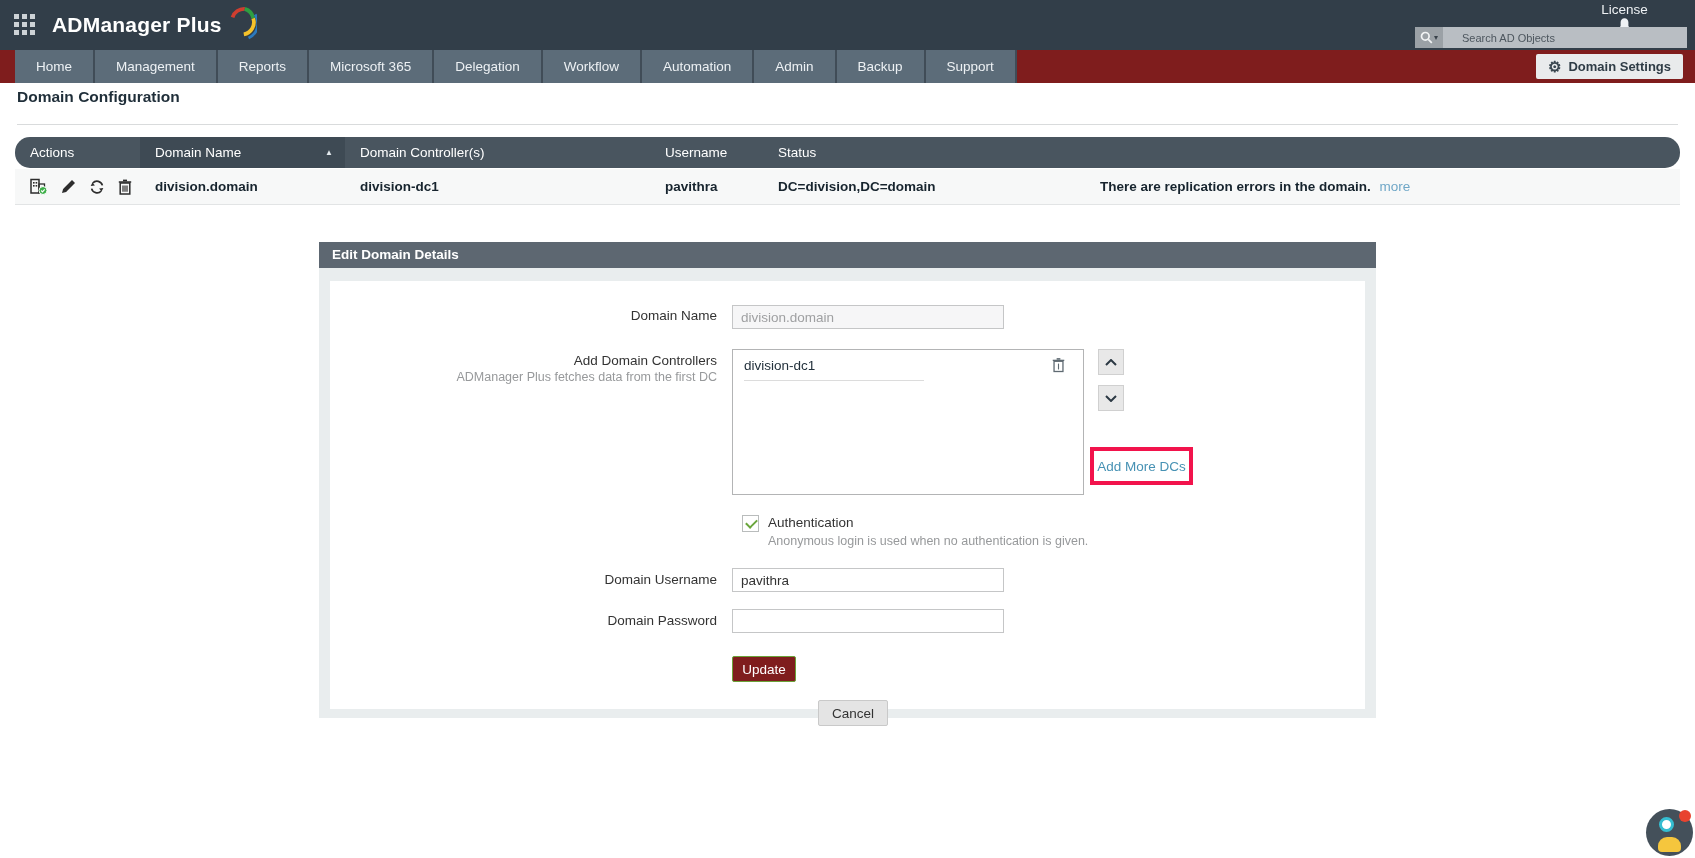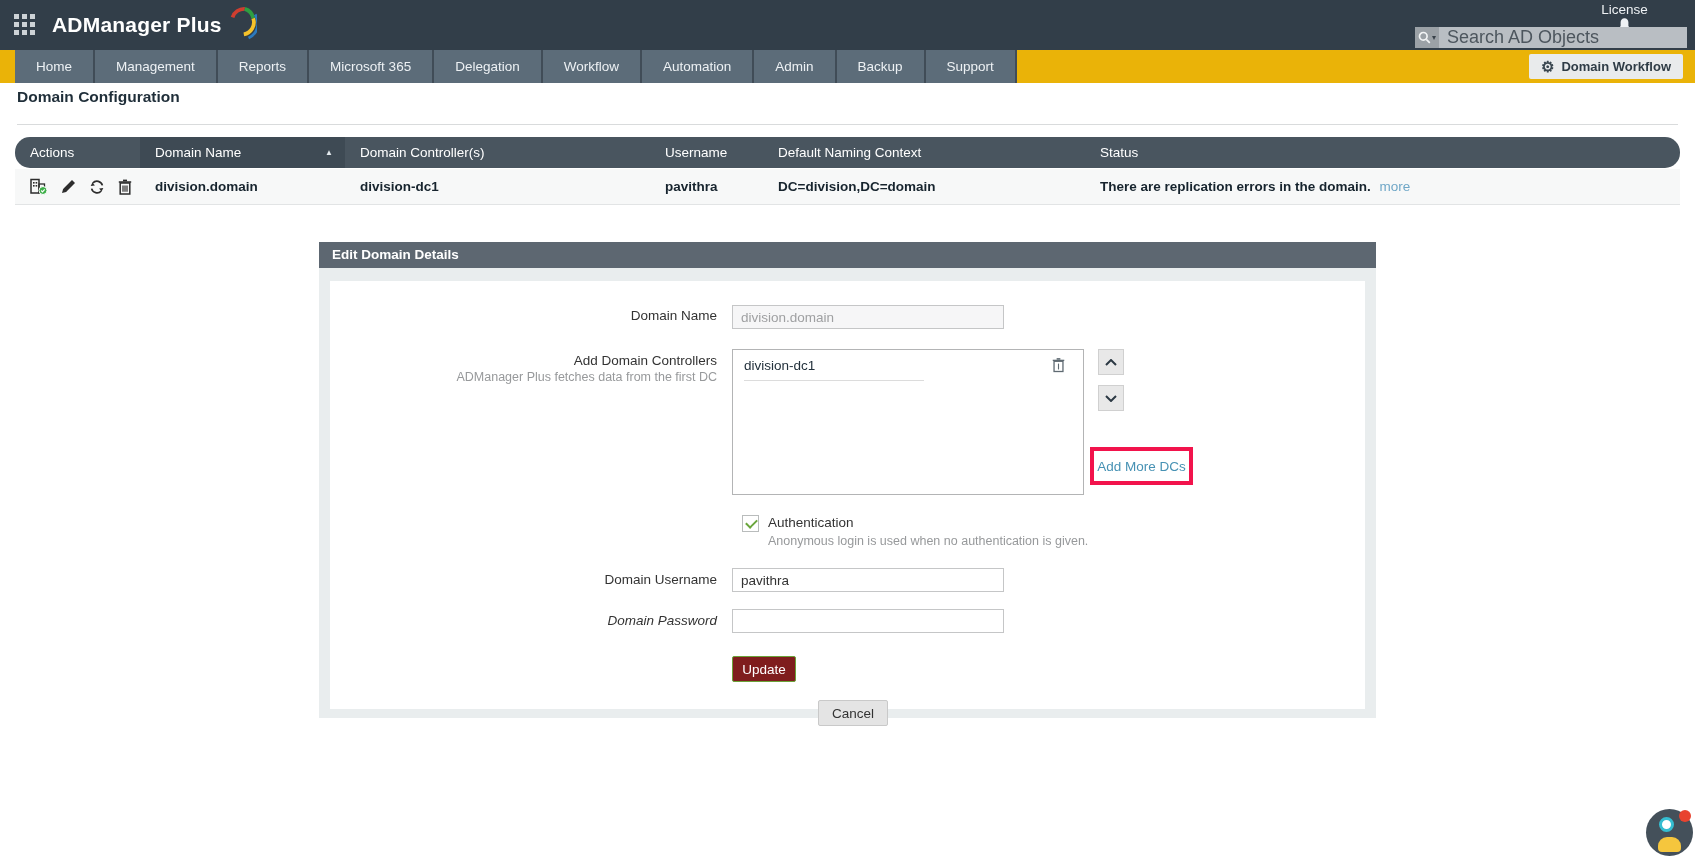--- a/index.html
+++ b/index.html
@@ -20,25 +20,25 @@
 
   .topmenu { position:absolute; right:10px; top:2px; height:24px; display:flex; align-items:center; color:#eef1f4; font-size:13.5px;flex-direction:column; }
   .tm-item { padding:0 12px; display:flex; align-items:center; gap:7px; cursor:pointer; white-space:nowrap; }
   .tm-sep { width:1px; height:15px; background:#5a646d; }
   .tm-caret { font-size:9px; color:#eef1f4; margin-left:4px; }
 
   .searchbar { position:absolute; right:8px; top:27px; width:272px; height:21px; display:flex; }
   .search-left { width:28px; height:21px; background:#9ba1a6; display:flex; align-items:center; justify-content:center; gap:1px; cursor:pointer; }
   .search-left .s-caret { font-size:8px; color:#39424a; }
   .searchbar input { flex:1; height:21px; background:#b9bec3; border:none; outline:none;
-    font-family:"Liberation Sans",sans-serif; font-size:18px; color:#3f4850; padding:0 8px; }
+    font-family:"Liberation Sans",sans-serif; font-size:11px; color:#3f4850; padding:0 19px; }
   .searchbar input::placeholder { color:#4d565e; opacity:1; }
 
   
-  .navbar { position:absolute; left:0; top:50px; width:1695px; height:33px; background:#eab308; }
+  .navbar { position:absolute; left:0; top:50px; width:1695px; height:33px; background:#7f1d1d; }
   .tabs { position:absolute; left:15px; top:0; height:33px; display:flex; }
   .tab { padding:0 21px; line-height:33px; font-size:13.5px; color:#edf1f4; background:#5c6c79;
     border-right:2px solid #404c57; cursor:pointer; white-space:nowrap; }
   .domain-settings { position:absolute; right:12px; top:4px; height:25px; background:#e9ebec;
     border:none; border-radius:2px; padding:0 12px; display:flex; align-items:center; gap:7px;
     font-family:"Liberation Sans",sans-serif; font-size:13px; font-weight:700; color:#2f3c46; cursor:pointer; }
   .gear { font-size:15px; color:#3a4750; line-height:1; }
 
   
   .page-title { position:absolute; left:17px; top:88px; font-size:15.5px; font-weight:600; color:#1f2e39; }
@@ -189,37 +189,36 @@
       <div class="tab">Microsoft 365</div>
       <div class="tab">Delegation</div>
       <div class="tab">Workflow</div>
       <div class="tab">Automation</div>
       <div class="tab">Admin</div>
       <div class="tab">Backup</div>
       <div class="tab">Support</div>
     </div>
     <button class="domain-settings">
       <span class="gear">⚙</span>
-      <span>Domain Workflow</span>
+      <span>Domain Settings</span>
     </button>
   </div>
 
   <div class="page-title">Domain Configuration</div>
   <div class="title-rule"></div>
 
   <div class="dc-table">
     <div class="thead">
       <div class="th th-actions">Actions</div>
       <div class="th th-domain">
         <span>Domain Name</span>
         <span class="sort-arrow">▲</span>
       </div>
       <div class="th th-dcs">Domain Controller(s)</div>
       <div class="th th-user">Username</div>
-      <div class="th th-dnc">Default Naming Context</div>
       <div class="th th-status">Status</div>
     </div>
     <div class="trow">
       <div class="td-actions td">
         <svg width="18" height="17" viewBox="0 0 18 17">
           <rect x="1" y="1.5" width="8" height="13.5" fill="none" stroke="#2d2d2d" stroke-width="1.5"></rect>
           <rect x="3" y="4" width="1.6" height="1.6" fill="#2d2d2d"></rect>
             <rect x="5.6" y="4" width="1.6" height="1.6" fill="#2d2d2d"></rect>
           <rect x="3" y="7" width="1.6" height="1.6" fill="#2d2d2d"></rect>
             <rect x="5.6" y="7" width="1.6" height="1.6" fill="#2d2d2d"></rect>
@@ -295,21 +294,21 @@
         <span class="add-more-link">Add More DCs</span>
       </div>
 
       <div class="auth-checkbox"></div>
       <div class="auth-label">Authentication</div>
       <div class="auth-hint">Anonymous login is used when no authentication is given.</div>
 
       <div class="fld-label" style="top:304px;">Domain Username</div>
       <input class="txt-input" style="top: 300px;" value="pavithra">
 
-      <div class="fld-label" style="top:345px;font-style:italic;">Domain Password</div>
+      <div class="fld-label" style="top:345px;">Domain Password</div>
       <input class="txt-input" style="top: 341px;" type="password" value="">
 
       <button class="btn-update">Update</button>
       <button class="btn-cancel">Cancel</button>
     </div>
   </div>
 
   <div class="chat-fab">
     <div class="chat-head"></div>
     <div class="chat-body"></div>

